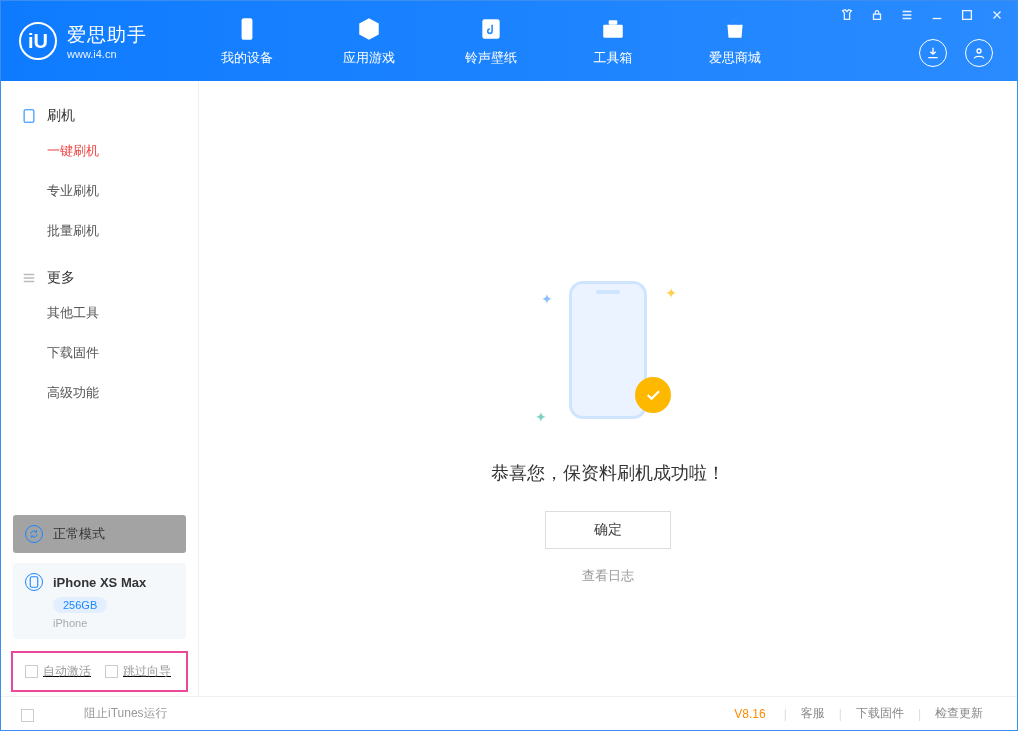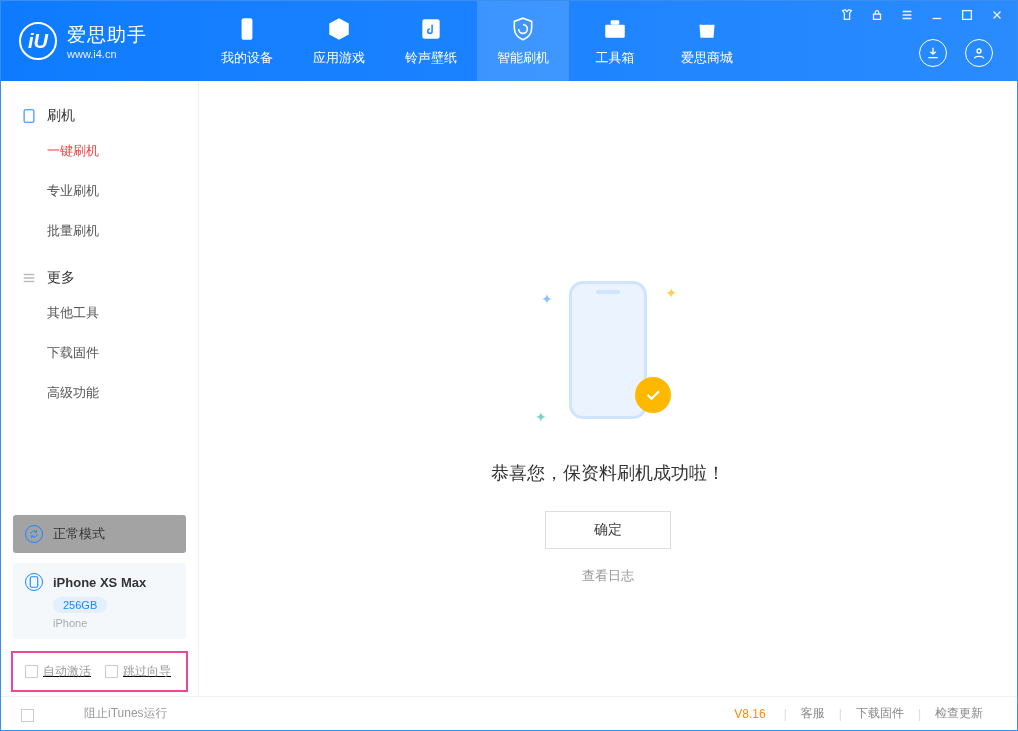--- a/index.html
+++ b/index.html
@@ -2,26 +2,26 @@
 <html><head>
 <meta charset="utf-8">
 <style>
 * { margin: 0; padding: 0; box-sizing: border-box; font-family: "Microsoft YaHei", sans-serif; }
 body { background: #f0f0f0; width: 1018px; height: 731px; overflow: hidden; }
 .app { width: 1018px; height: 731px; background: #fff; border: 1px solid #3b8ef0; display: flex; flex-direction: column; }
 
 
 .header { height: 80px; background: linear-gradient(90deg, #0e7bff 0%, #2a8bff 100%); display: flex; align-items: center; position: relative; }
 .logo-area { display: flex; align-items: center; padding: 0 18px; width: 200px; }
-.logo-icon { width: 38px; height: 38px; border: 2px solid #fff; border-radius: 50%; display: flex; align-items: center; justify-content: center; color: #fff; font-weight: bold; font-size: 20px; font-style: italic; }
+.logo-icon { width: 38px; height: 38px; border: 2px solid #fff; border-radius: 50%; display: flex; align-items: center; justify-content: center; color: #fff; font-weight: bold; font-size: 20px; }
 .logo-text { margin-left: 10px; color: #fff; }
 .logo-title { font-size: 19px; font-weight: 500; letter-spacing: 1px; }
 .logo-sub { font-size: 11px; opacity: 0.9; }
 
-.nav-tabs { display: flex; height: 100%; }
+.nav-tabs { display: flex; height: 100%; gap: 30px; }
 .nav-tab { width: 92px; height: 100%; display: flex; flex-direction: column; align-items: center; justify-content: center; color: #fff; font-size: 13px; cursor: pointer; }
 .nav-tab.active { background: rgba(255,255,255,0.15); }
 .nav-tab .tab-icon { width: 28px; height: 28px; margin-bottom: 6px; display: flex; align-items: center; justify-content: center; }
 .nav-tab .tab-icon svg { width: 26px; height: 26px; fill: #fff; }
 
 .window-controls { position: absolute; top: 6px; right: 12px; display: flex; gap: 14px; }
 .window-controls span { color: #fff; font-size: 13px; cursor: pointer; opacity: 0.9; display:inline-flex; align-items:center; justify-content:center; width:16px; height:16px;}
 .window-controls svg { width:14px; height:14px; stroke:#fff; fill:none; stroke-width:1.5;}
 
 .header-right-icons { position: absolute; right: 24px; bottom: 14px; display: flex; gap: 18px; }
@@ -112,29 +112,20 @@
         <span>应用游戏</span>
       </div>
       <div class="nav-tab">
         <span class="tab-icon">
             <svg viewBox="0 0 24 24">
               <rect x="4" y="3" width="16" height="18" rx="2"></rect>
               <path d="M13 8v6a2 2 0 1 1-2-2" fill="none" stroke="#2a8bff" stroke-width="1.5"></path>
             </svg>
           </span>
         <span>铃声壁纸</span>
-      </div>
-      <div class="nav-tab active">
-        <span class="tab-icon">
-            <svg viewBox="0 0 24 24">
-              <path d="M12 2l8 3v6c0 5-3.5 9-8 11-4.5-2-8-6-8-11V5z" fill="none" stroke="#fff" stroke-width="1.5"></path>
-              <path d="M8 12a4 4 0 1 0 4-4" fill="none" stroke="#fff" stroke-width="1.5"></path>
-            </svg>
-          </span>
-        <span>智能刷机</span>
       </div>
       <div class="nav-tab">
         <span class="tab-icon">
             <svg viewBox="0 0 24 24">
               <rect x="3" y="8" width="18" height="12" rx="1"></rect>
               <rect x="8" y="4" width="8" height="4" rx="1"></rect>
             </svg>
           </span>
         <span>工具箱</span>
       </div>

